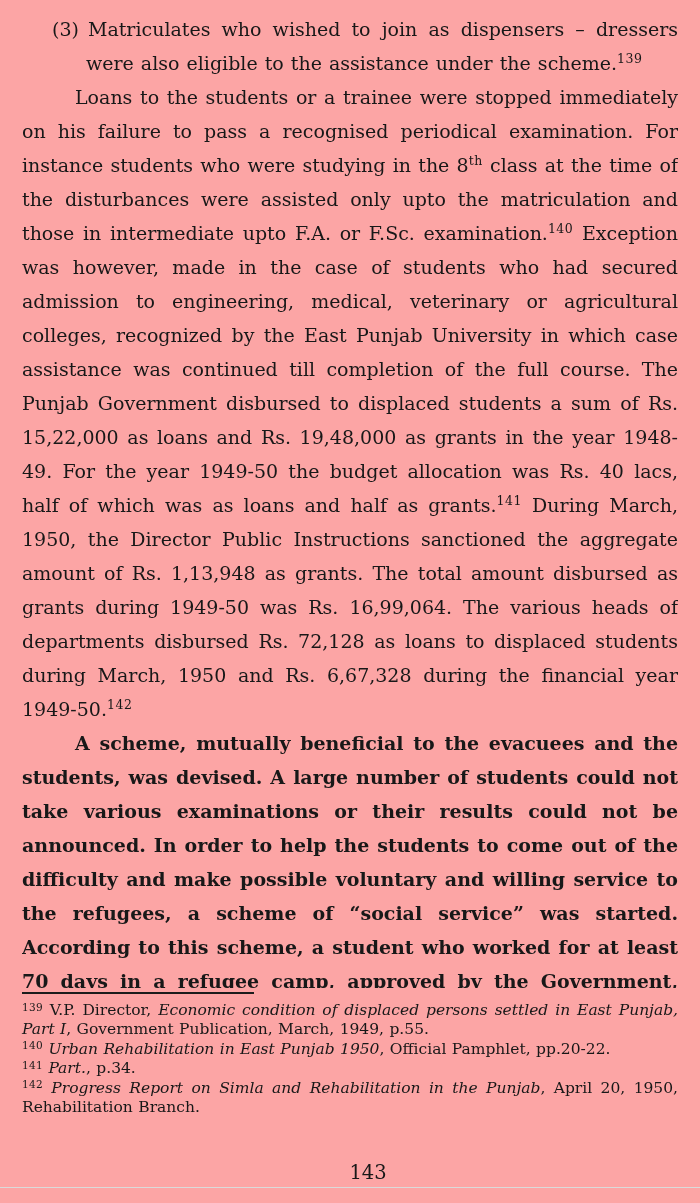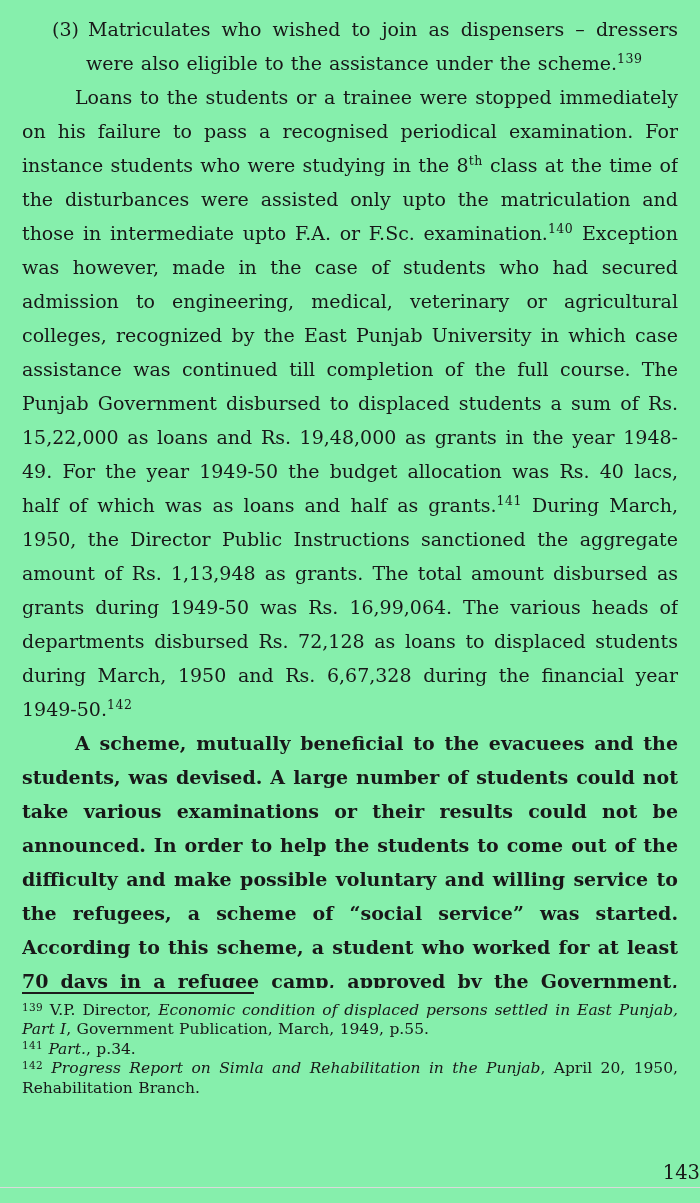--- a/index.html
+++ b/index.html
@@ -4,21 +4,21 @@
 <style>
   * { box-sizing: border-box; }
   html, body { margin: 0; padding: 0; }
   body {
     width: 700px; height: 1203px;
     background: #fbfbfb;
     color: #181818;
     font-family: "DejaVu Serif", "Liberation Serif", serif;
     -webkit-font-smoothing: antialiased;
   }
-  .page { position: relative; width: 700px; height: 1203px; overflow: hidden; background: #86efac; }
+  .page { position: relative; width: 700px; height: 1203px; overflow: hidden; background: #fca5a5; }
 
   .body-text { position: absolute; top: 12px; left: 22px; width: 656px; height: 976px; overflow: hidden; }
   .para {
     margin: 0;
     font-size: 19px;
     line-height: 34px;
     text-align: justify;
     word-spacing: 1px;
   }
   .para.list { padding-left: 64px; text-indent: -34px; }
@@ -42,38 +42,39 @@
     margin: 0;
     font-size: 15.5px;
     line-height: 19.4px;
     text-align: justify;
     word-spacing: 0.5px;
   }
   .fn sup.ref { font-size: 10.5px; top: -4.5px; letter-spacing: 0.3px; }
 
   .page-number {
     position: absolute; top: 1159px; left: 0; width: 700px;
-    text-align: right; font-size: 19.5px; line-height: 28px; padding-left: 36px;
+    text-align: center; font-size: 19.5px; line-height: 28px; padding-left: 36px;
   }
   .page-edge { position: absolute; top: 1187px; left: 0; width: 700px; height: 0; border-top: 1px solid #dadada; }
 </style>
 </head>
 <body>
 
 <div class="page">
   <div class="body-text">
       <p class="para list"><span class="marker">(3)</span><span>Matriculates who wished to join as dispensers – dressers were also eligible to the assistance under the scheme.</span><sup class="ref">139</sup></p>
       <p class="para indent"><span>Loans to the students or a trainee were stopped immediately on his failure to pass a recognised periodical examination. For instance students who were studying in the 8</span><sup class="ref">th</sup><span> class at the time of the disturbances were assisted only upto the matriculation and those in intermediate upto F.A. or F.Sc. examination.</span><sup class="ref">140</sup><span> Exception was however, made in the case of students who had secured admission to engineering, medical, veterinary or agricultural colleges, recognized by the East Punjab University in which case assistance was continued till completion of the full course. The Punjab Government disbursed to displaced students a sum of Rs. 15,22,000 as loans and Rs. 19,48,000 as grants in the year 1948-49. For the year 1949-50 the budget allocation was Rs. 40 lacs, half of which was as loans and half as grants.</span><sup class="ref">141</sup><span> During March, 1950, the Director Public Instructions sanctioned the aggregate amount of Rs. 1,13,948 as grants. The total amount disbursed as grants during 1949-50 was Rs. 16,99,064. The various heads of departments disbursed Rs. 72,128 as loans to displaced students during March, 1950 and Rs. 6,67,328 during the financial year 1949-50.</span><sup class="ref">142</sup></p>
       <p class="para indent cont"><span>A scheme, mutually beneficial to the evacuees and the students, was devised. A large number of students could not take various examinations or their results could not be announced. In order to help the students to come out of the difficulty and make possible voluntary and willing service to the refugees, a scheme of “social service” was started. According to this scheme, a student who worked for at least 70 days in a refugee camp, approved by the Government, was awarded diplomas or certificate for the</span></p>
     </div>
 
   <div class="footnote-area">
     <div class="fn-sep"></div>
     <div>
         <p class="fn"><sup class="ref">139</sup><span> V.P. Director, </span><span class="it">Economic condition of displaced persons settled in East Punjab, Part I</span><span>, Government Publication, March, 1949, p.55.</span></p>
+        <p class="fn"><sup class="ref">140</sup><span> </span><span class="it">Urban Rehabilitation in East Punjab 1950</span><span>, Official Pamphlet, pp.20-22.</span></p>
         <p class="fn"><sup class="ref">141</sup><span> </span><span class="it">Part.</span><span>, p.34.</span></p>
         <p class="fn"><sup class="ref">142</sup><span> </span><span class="it">Progress Report on Simla and Rehabilitation in the Punjab</span><span>, April 20, 1950, Rehabilitation Branch.</span></p>
       </div>
   </div>
 
   <div class="page-number">143</div>
   <div class="page-edge"></div>
 </div>
 
 </body></html>

